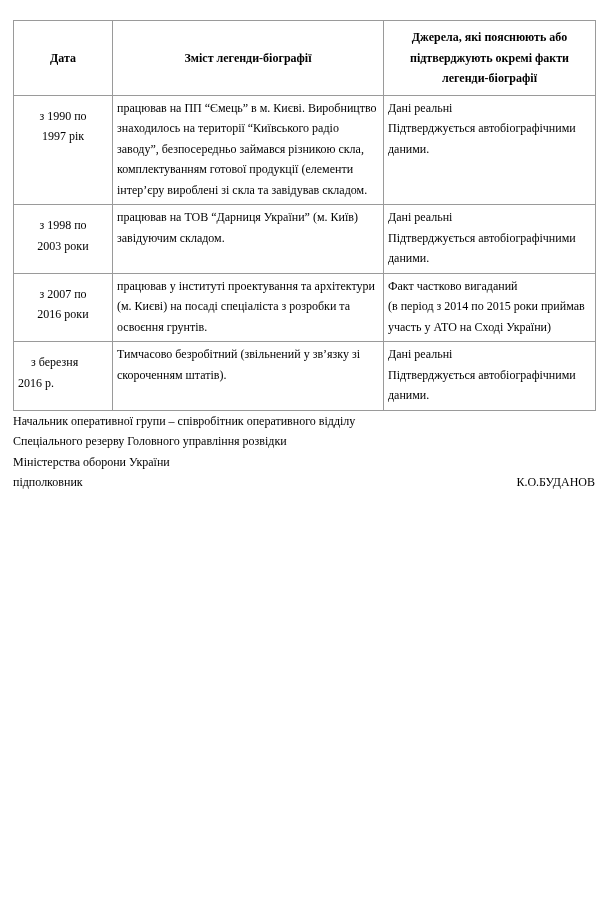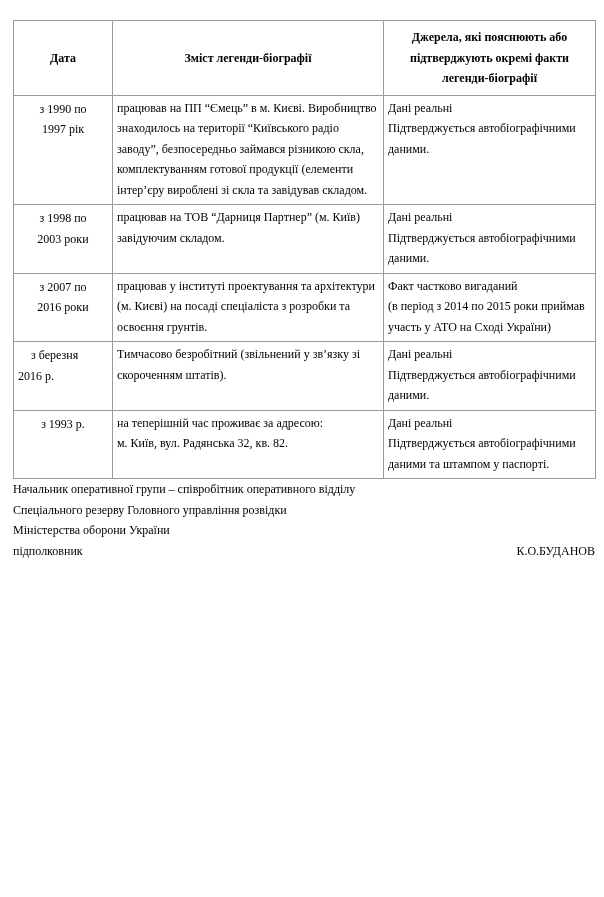--- a/index.html
+++ b/index.html
@@ -32,21 +32,21 @@
     text-align: center;
     vertical-align: middle;
     padding: 6px 8px;
   }
   .legend-table td {
     vertical-align: top;
     padding: 2px 6px 4px 4px;
   }
   td.date-cell {
     text-align: center;
-    padding: 3px 3px 4px 3px;
+    padding: 10px 3px 4px 3px;
   }
   td.date-cell.indent-date {
     text-align: left;
     text-indent: 13px;
     padding-left: 4px;
     margin-left: 28px;
   }
   .signature {
     width: 582px;
     font-size: 12px;
@@ -82,45 +82,38 @@
       <tr>
         <td class="date-cell">з 1990 по
 1997 рік</td>
         <td>працював на ПП “Ємець” в м. Києві. Виробництво знаходилось на території “Київського радіо заводу”, безпосередньо займався різникою скла, комплектуванням готової продукції (елементи інтер’єру вироблені зі скла та завідував складом.</td>
         <td>Дані реальні
 Підтверджується автобіографічними даними.</td>
       </tr>
       <tr>
         <td class="date-cell">з 1998 по
 2003 роки</td>
-        <td>працював на ТОВ “Дарниця Партнер” (м. Київ) завідуючим складом.</td>
+        <td>працював на ТОВ “Дарниця України” (м. Київ) завідуючим складом.</td>
         <td>Дані реальні
 Підтверджується автобіографічними даними.</td>
       </tr>
       <tr>
         <td class="date-cell">з 2007 по
 2016 роки</td>
         <td>працював у інституті проектування та архітектури (м. Києві) на посаді спеціаліста з розробки та освоєння грунтів.</td>
         <td>Факт частково вигаданий
 (в період з 2014 по 2015 роки приймав участь у АТО на Сході України)</td>
       </tr>
       <tr>
         <td class="date-cell indent-date">з березня
 2016 р.</td>
         <td>Тимчасово безробітний (звільнений у зв’язку зі скороченням штатів).</td>
         <td>Дані реальні
 Підтверджується автобіографічними даними.</td>
       </tr>
-      <tr>
-        <td class="date-cell">з 1993 р.</td>
-        <td>на теперішній час проживає за адресою:
-м. Київ, вул. Радянська 32, кв. 82.</td>
-        <td>Дані реальні
-Підтверджується автобіографічними даними та штампом у паспорті.</td>
-      </tr>
     </tbody>
   </table>
 
   <div class="signature">
     <div class="sig-line">Начальник оперативної групи – співробітник оперативного відділу</div>
     <div class="sig-line">Спеціального резерву Головного управління розвідки</div>
     <div class="sig-line">Міністерства оборони України</div>
     <div class="sig-row">
       <span>підполковник</span>
       <span>К.О.БУДАНОВ</span>

